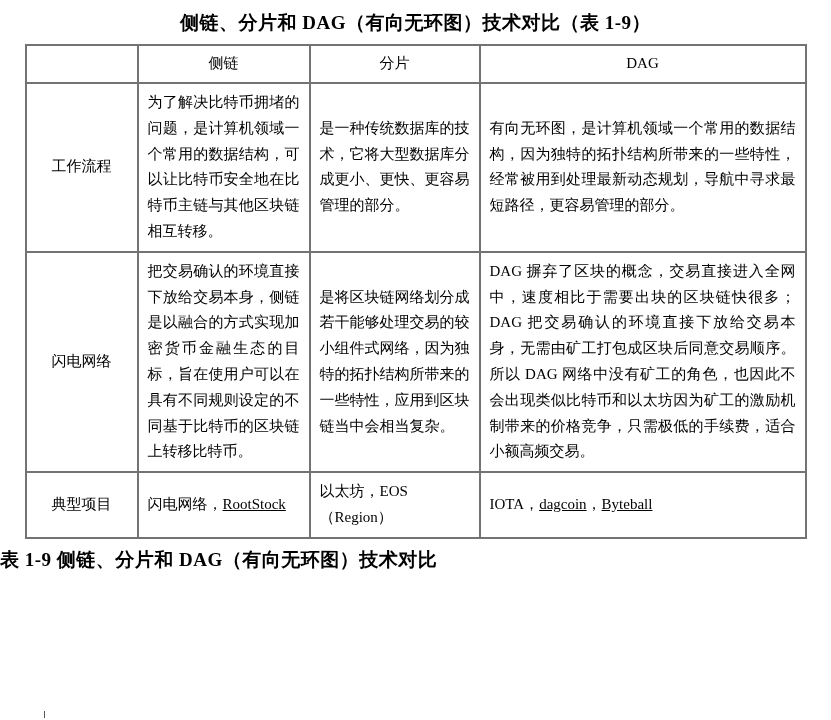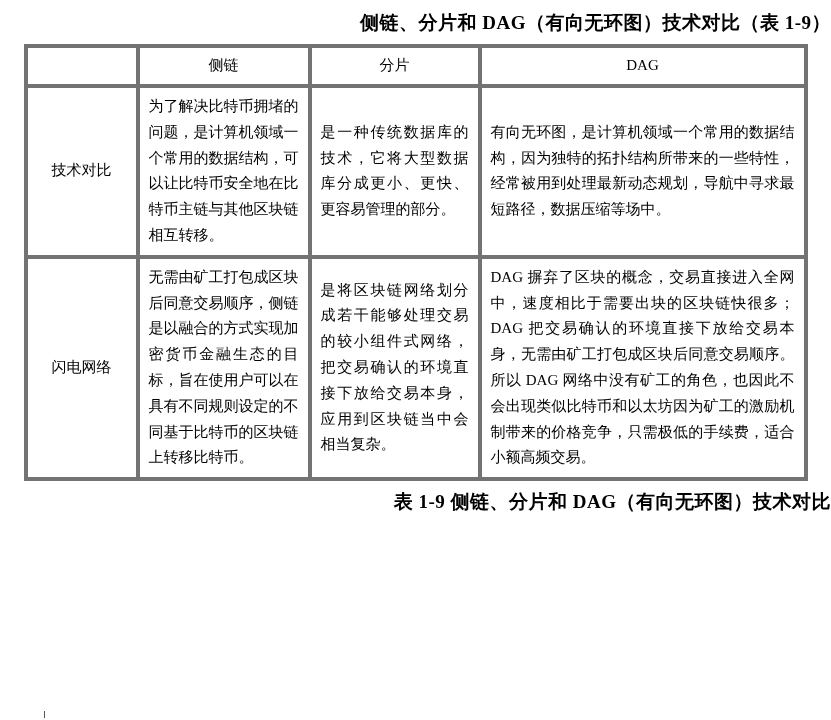--- a/index.html
+++ b/index.html
@@ -16,44 +16,43 @@
     overflow: hidden;
   }
   .page {
     width: 831px;
     height: 720px;
     box-sizing: border-box;
     padding: 6px 0 0 0;
     position: relative;
   }
   .doc-title {
-    text-align: right;
+    text-align: center;
     font-size: 19px;
     font-weight: bold;
     letter-spacing: 0.5px;
     margin: 4px 0 8px 0;
     font-family: "Liberation Serif", "DejaVu Serif", serif;
   }
   .caption {
-    text-align: right;
+    text-align: left;
     font-size: 19px;
     font-weight: bold;
     letter-spacing: 0.5px;
     margin: 8px 0 0 0;
     font-family: "Liberation Serif", "DejaVu Serif", serif;
-    padding-left: 48px;
   }
   table.compare {
     border-collapse: collapse;
     width: 780px;
     margin: 0 auto;
     table-layout: fixed;
   }
   table.compare td, table.compare th {
-    border: 4px solid #737373;
+    border: 2px solid #737373;
     vertical-align: middle;
     padding: 6px 9px;
     font-size: 15px;
     line-height: 1.72;
     font-family: "Liberation Serif", "DejaVu Serif", serif;
     font-weight: normal;
   }
   table.compare thead td {
     text-align: center;
     height: 30px;
@@ -112,30 +111,36 @@
     <thead>
       <tr>
         <td></td>
         <td>侧链</td>
         <td>分片</td>
         <td class="latin">DAG</td>
       </tr>
     </thead>
     <tbody>
       <tr>
-        <td class="rowlabel">技术对比</td>
+        <td class="rowlabel">工作流程</td>
         <td class="cell-just">为了解决比特币拥堵的问题，是计算机领域一个常用的数据结构，可以让比特币安全地在比特币主链与其他区块链相互转移。</td>
         <td class="cell-just">是一种传统数据库的技术，它将大型数据库分成更小、更快、更容易管理的部分。</td>
-        <td class="cell-just">有向无环图，是计算机领域一个常用的数据结构，因为独特的拓扑结构所带来的一些特性，经常被用到处理最新动态规划，导航中寻求最短路径，数据压缩等场中。</td>
+        <td class="cell-just">有向无环图，是计算机领域一个常用的数据结构，因为独特的拓扑结构所带来的一些特性，经常被用到处理最新动态规划，导航中寻求最短路径，更容易管理的部分。</td>
       </tr>
       <tr>
         <td class="rowlabel">闪电网络</td>
-        <td class="cell-just">无需由矿工打包成区块后同意交易顺序，侧链是以融合的方式实现加密货币金融生态的目标，旨在使用户可以在具有不同规则设定的不同基于比特币的区块链上转移比特币。</td>
-        <td class="cell-just">是将区块链网络划分成若干能够处理交易的较小组件式网络，把交易确认的环境直接下放给交易本身，应用到区块链当中会相当复杂。</td>
+        <td class="cell-just">把交易确认的环境直接下放给交易本身，侧链是以融合的方式实现加密货币金融生态的目标，旨在使用户可以在具有不同规则设定的不同基于比特币的区块链上转移比特币。</td>
+        <td class="cell-just">是将区块链网络划分成若干能够处理交易的较小组件式网络，因为独特的拓扑结构所带来的一些特性，应用到区块链当中会相当复杂。</td>
         <td class="cell-just">DAG 摒弃了区块的概念，交易直接进入全网中，速度相比于需要出块的区块链快很多；DAG 把交易确认的环境直接下放给交易本身，无需由矿工打包成区块后同意交易顺序。所以 DAG 网络中没有矿工的角色，也因此不会出现类似比特币和以太坊因为矿工的激励机制带来的价格竞争，只需极低的手续费，适合小额高频交易。</td>
+      </tr>
+      <tr class="narrow-row last-row">
+        <td class="rowlabel">典型项目</td>
+        <td><span>闪电网络，</span><span class="underlined latin">RootStock</span></td>
+        <td>以太坊，EOS（Region）</td>
+        <td><span class="latin">IOTA，</span><span class="underlined latin">dagcoin</span><span>，</span><span class="underlined latin">Byteball</span></td>
       </tr>
     </tbody>
   </table>
 
   <div class="caption">表 1-9 侧链、分片和 DAG（有向无环图）技术对比</div>
 
   <div class="tick"></div>
 </div>
 
 </body></html>

